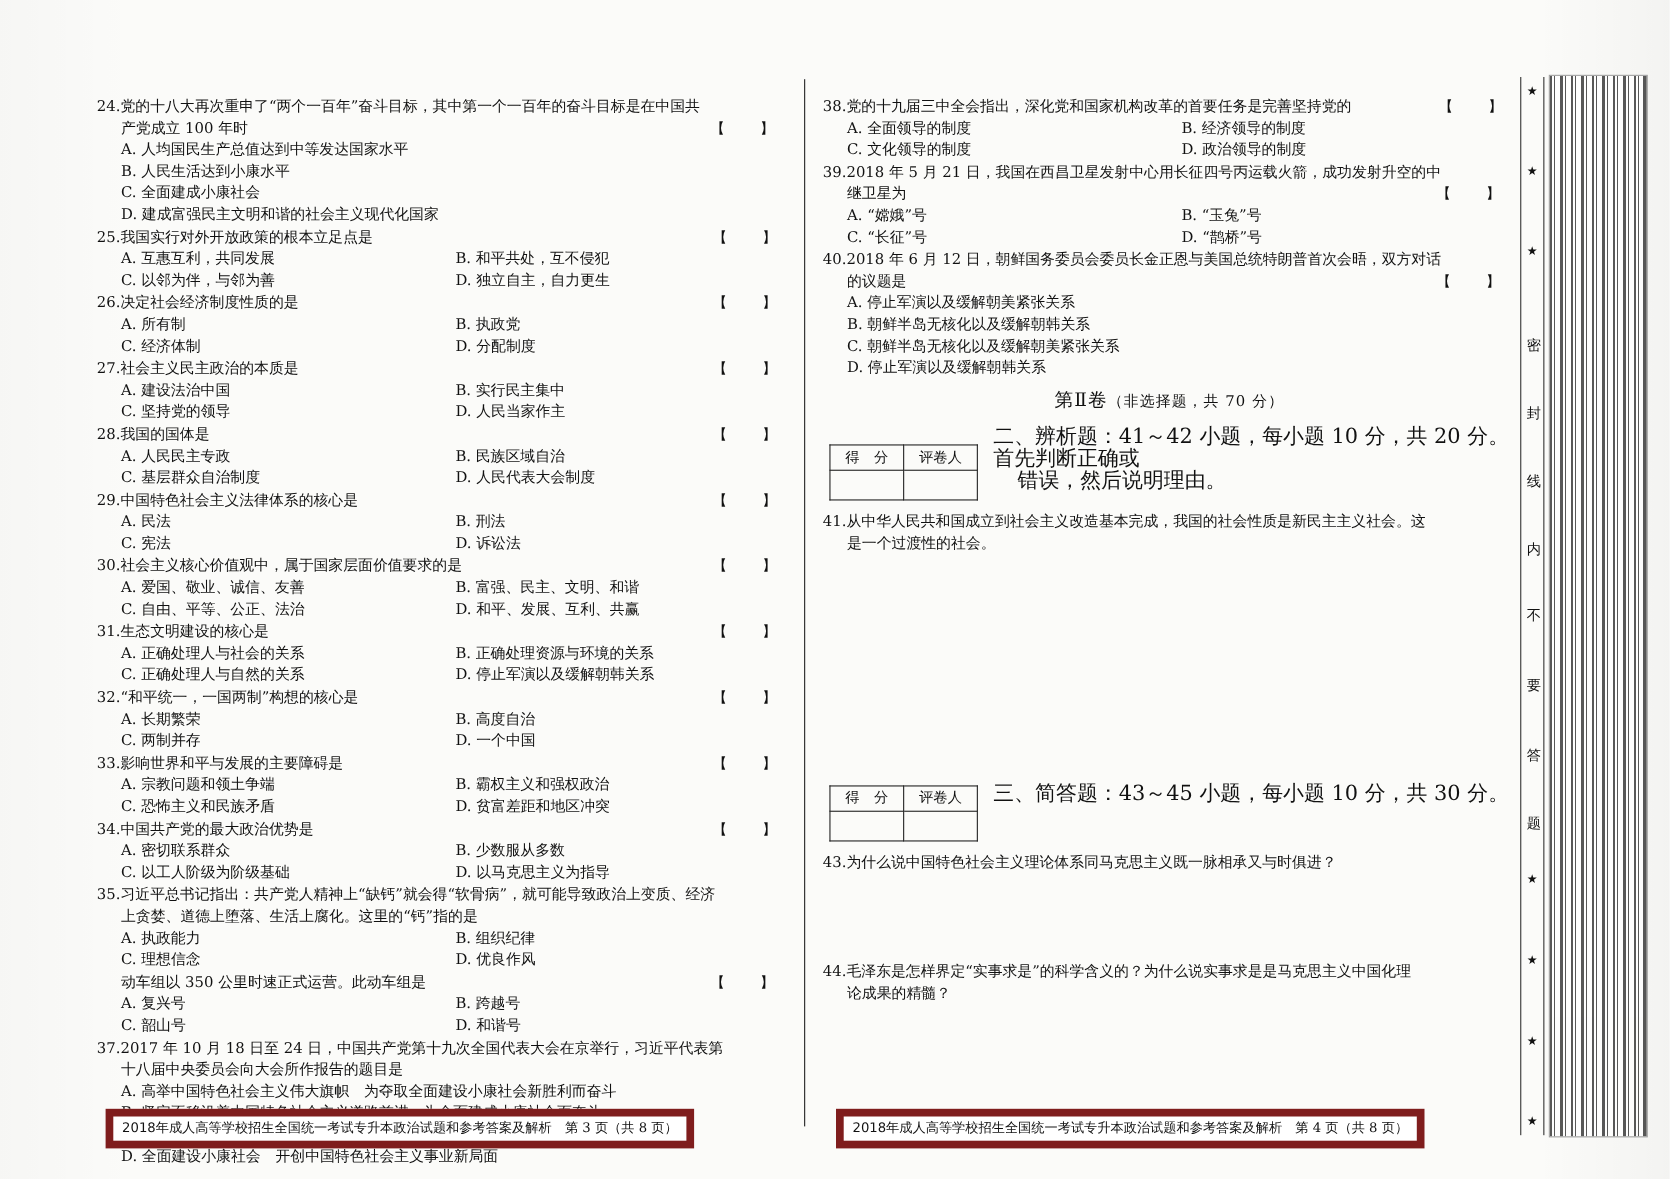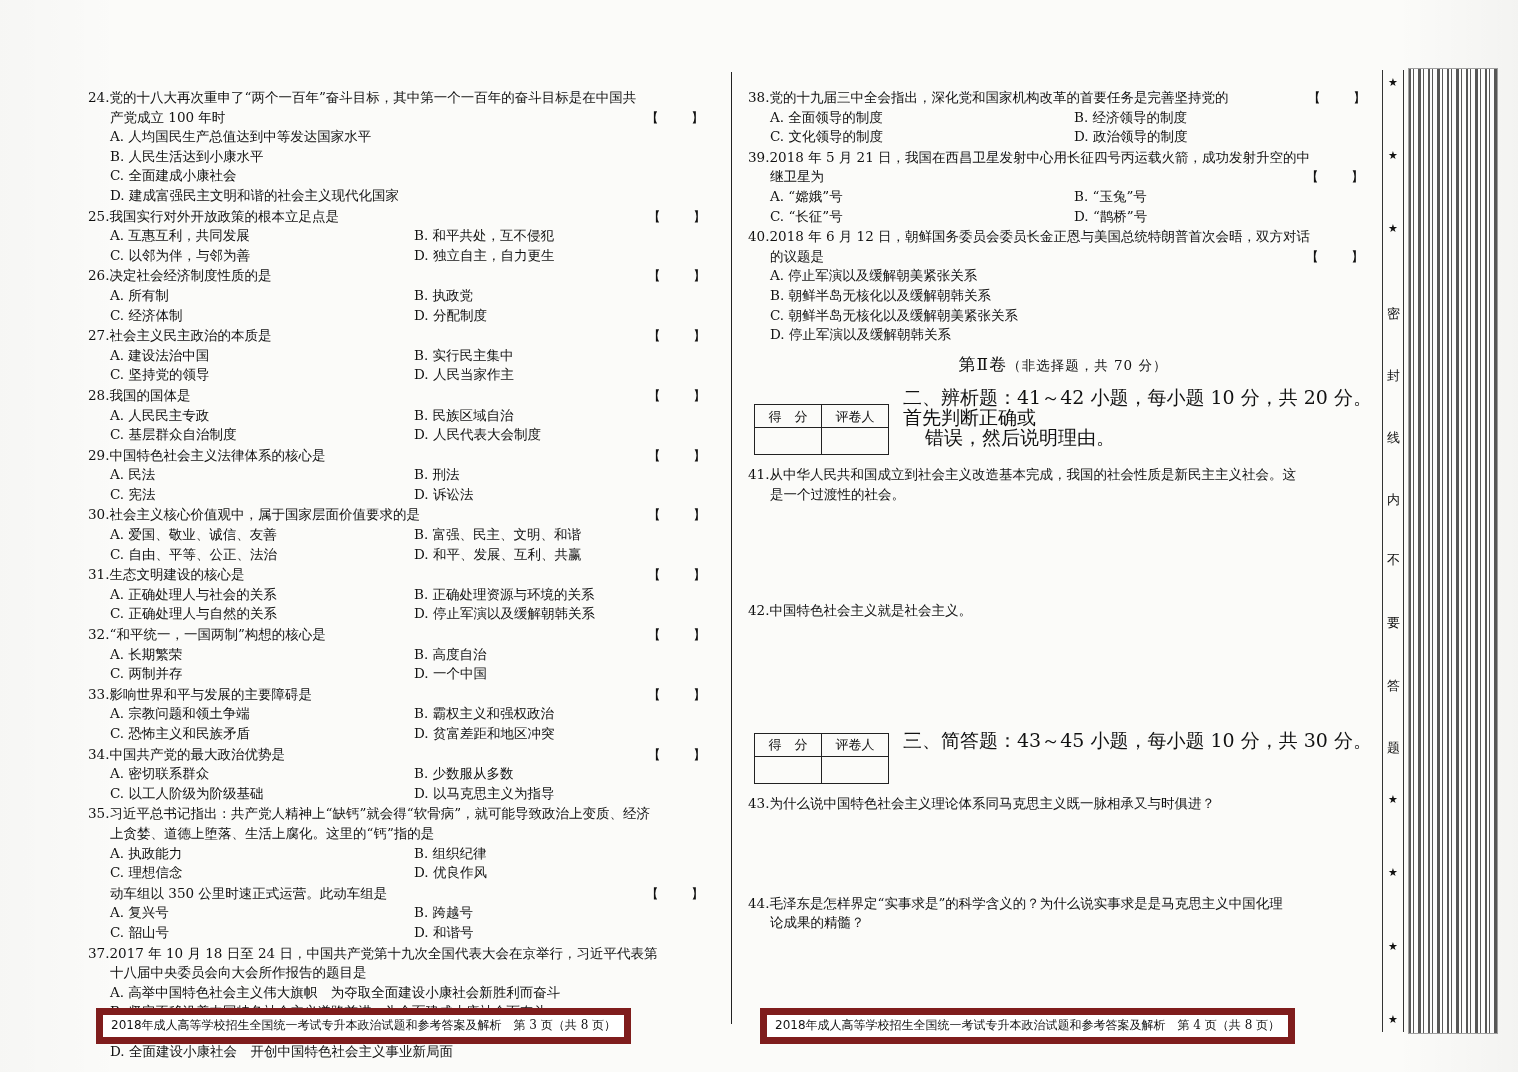--- a/index.html
+++ b/index.html
@@ -427,24 +427,20 @@
     <div class="subq">
       <div class="qhead">
         <span class="qnum">41.</span>
         <span class="qtext">从中华人民共和国成立到社会主义改造基本完成，我国的社会性质是新民主主义社会。这</span>
       </div>
       <div class="cont">是一个过渡性的社会。</div>
       <div class="gap-md"></div>
     </div>
 
     <div class="subq">
-      <div class="qhead">
-        <span class="qnum">42.</span>
-        <span class="qtext">中国特色社会主义就是社会主义。</span>
-      </div>
       <div class="gap-md"></div>
     </div>
 
     <div class="scorebox">
       <table class="score">
         <tbody>
             <tr>
           <td>得　分</td>
           <td>评卷人</td>
         </tr>

